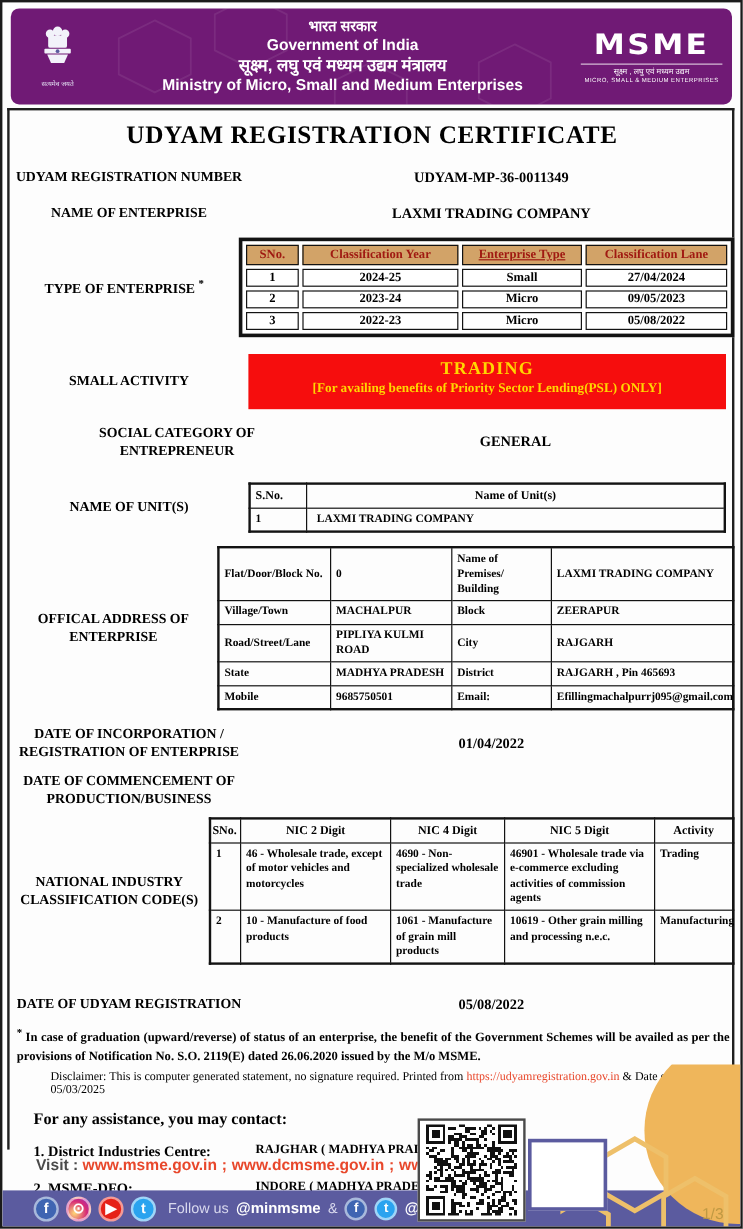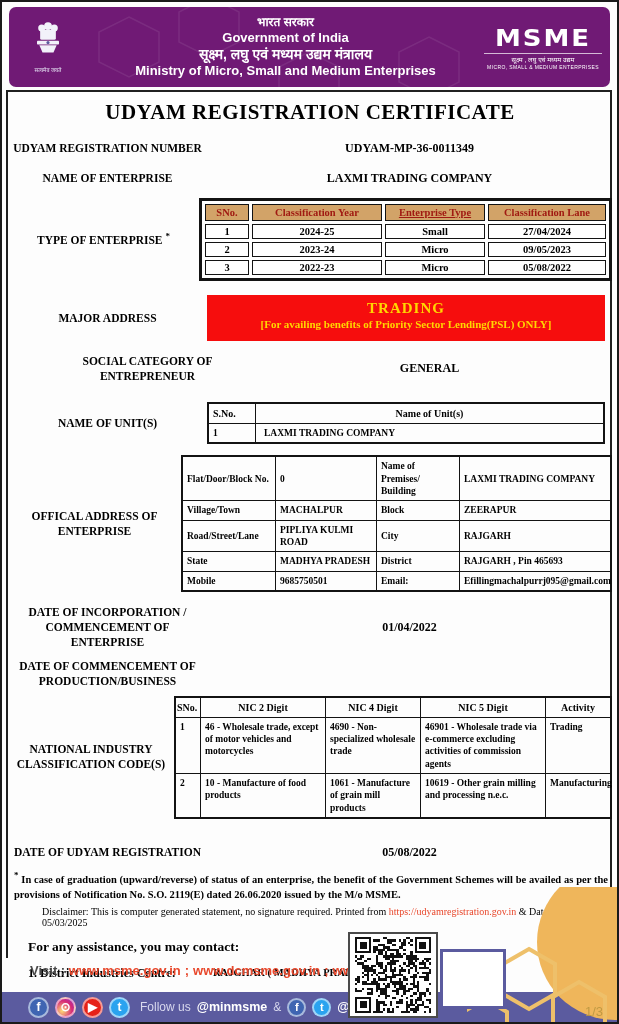--- a/index.html
+++ b/index.html
@@ -191,21 +191,21 @@
           <td>3</td>
           <td>2022-23</td>
           <td>Micro</td>
           <td>05/08/2022</td>
         </tr>
       </tbody>
         </table>
     </div>
 
     <div class="row" id="sec-activity">
-      <div class="lbl">MAJOR ADDRESS</div>
+      <div class="lbl">SMALL ACTIVITY</div>
       <div style="flex:1">
         <div class="activity-banner" style="margin-left:0">
           <div class="activity-main">TRADING</div>
           <div class="activity-note">[For availing benefits of Priority Sector Lending(PSL) ONLY]</div>
         </div>
       </div>
     </div>
 
     <div class="row" id="sec-social">
       <div class="lbl">SOCIAL CATEGORY OF ENTREPRENEUR</div>
@@ -260,21 +260,21 @@
           <td>Mobile</td>
           <td>9685750501</td>
           <td>Email:</td>
           <td class="addr-email">Efillingmachalpurrj095@gmail.com</td>
         </tr>
       </tbody>
         </table>
     </div>
 
     <div class="row" id="sec-incorp">
-      <div class="lbl">DATE OF INCORPORATION / COMMENCEMENT OF ENTERPRISE</div>
+      <div class="lbl">DATE OF INCORPORATION / REGISTRATION OF ENTERPRISE</div>
       <div class="val">01/04/2022</div>
     </div>
 
     <div class="row" id="sec-commence">
       <div class="lbl">DATE OF COMMENCEMENT OF PRODUCTION/BUSINESS</div>
       <div class="val"></div>
     </div>
 
     <div class="row" id="sec-nic">
       <div class="lbl">NATIONAL INDUSTRY CLASSIFICATION CODE(S)</div>

